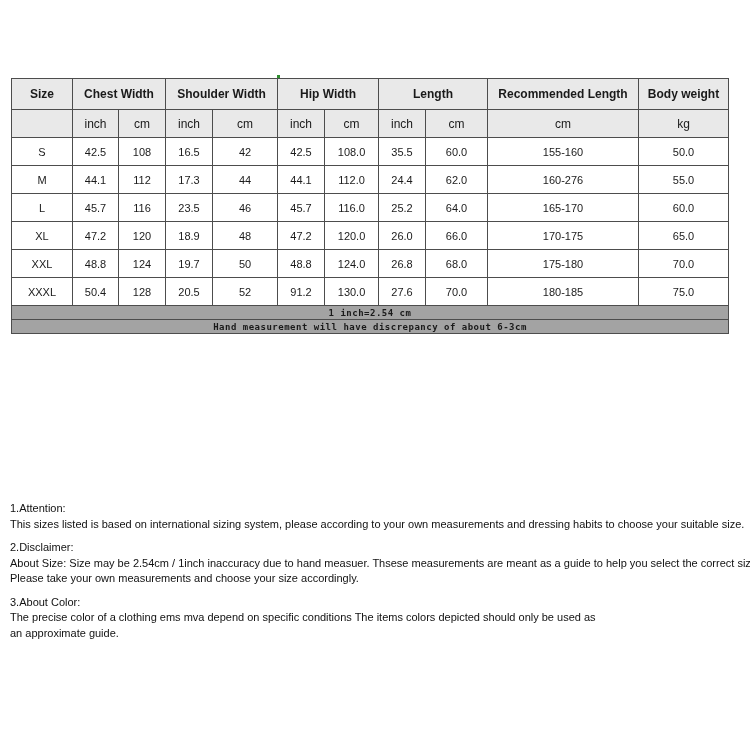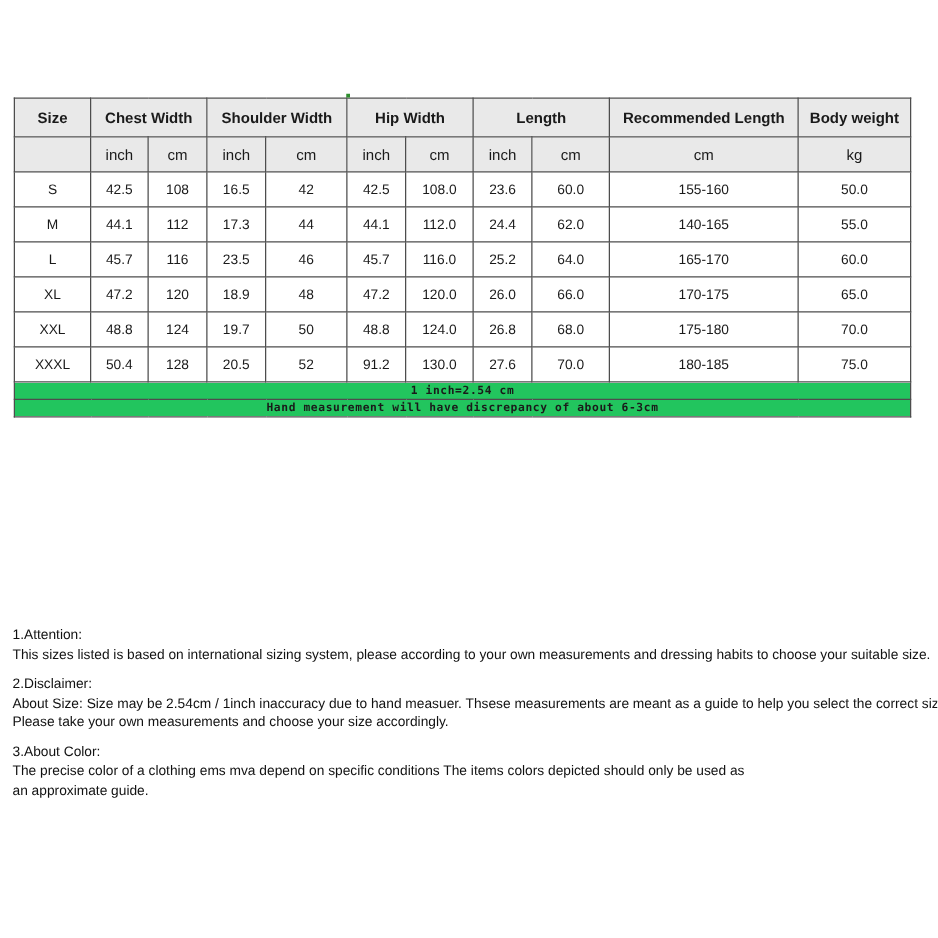--- a/index.html
+++ b/index.html
@@ -49,21 +49,21 @@
     font-size: 12px;
     font-weight: normal;
   }
   td.value {
     height: 28px;
     background: #ffffff;
     font-size: 11px;
   }
   td.footnote {
     height: 14px;
-    background: #22c55e;
+    background: #a3a3a3;
     font-family: "DejaVu Sans Mono", monospace;
     font-size: 9px;
     font-weight: bold;
     letter-spacing: 0.5px;
   }
   .green-dot {
     position: absolute;
     left: 277px;
     top: 75px;
     width: 3px;
@@ -125,36 +125,36 @@
       </thead>
     <tbody>
         <tr>
           <td class="value">S</td>
           <td class="value">42.5</td>
           <td class="value">108</td>
           <td class="value">16.5</td>
           <td class="value">42</td>
           <td class="value">42.5</td>
           <td class="value">108.0</td>
-          <td class="value">23.6</td>
+          <td class="value">35.5</td>
           <td class="value">60.0</td>
           <td class="value">155-160</td>
           <td class="value">50.0</td>
         </tr>
         <tr>
           <td class="value">M</td>
           <td class="value">44.1</td>
           <td class="value">112</td>
           <td class="value">17.3</td>
           <td class="value">44</td>
           <td class="value">44.1</td>
           <td class="value">112.0</td>
           <td class="value">24.4</td>
           <td class="value">62.0</td>
-          <td class="value">140-165</td>
+          <td class="value">160-276</td>
           <td class="value">55.0</td>
         </tr>
         <tr>
           <td class="value">L</td>
           <td class="value">45.7</td>
           <td class="value">116</td>
           <td class="value">23.5</td>
           <td class="value">46</td>
           <td class="value">45.7</td>
           <td class="value">116.0</td>

